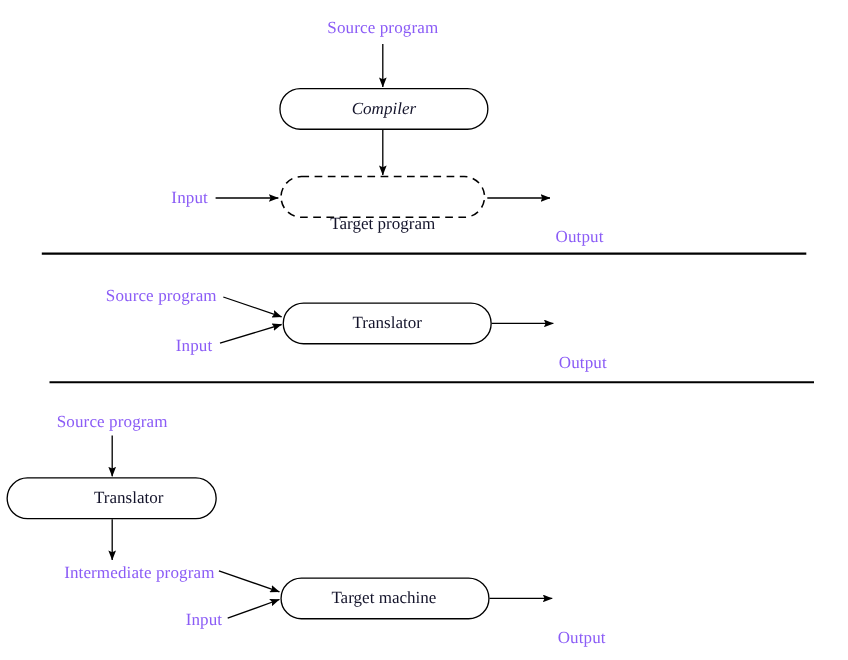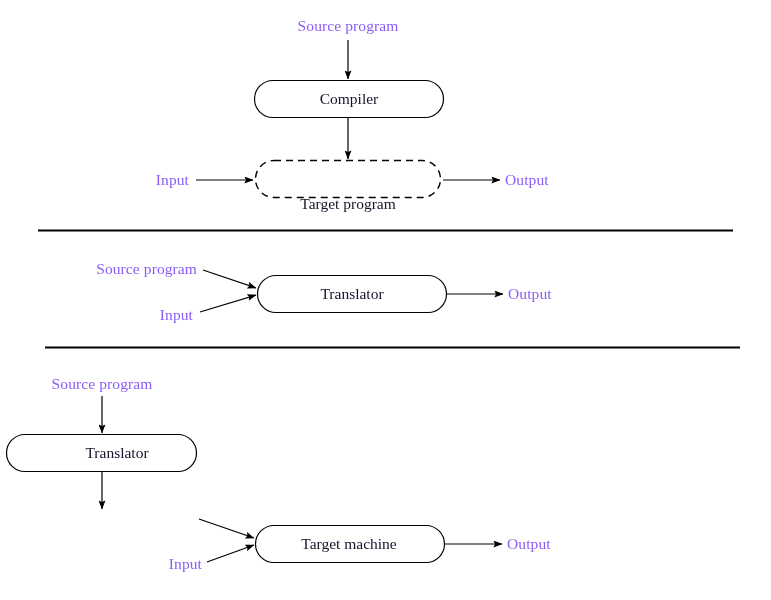--- a/index.html
+++ b/index.html
@@ -35,20 +35,21 @@
     line-height: 1;
     white-space: nowrap;
     color: #8b5cf6;
     letter-spacing: 0.1px;
   }
   .lbl.center {
     transform: translate(-50%, -50%);
   }
   .lbl.left {
     transform: translate(0, -50%);
+    margin-top: 36px;
   }
   .lbl.right {
     transform: translate(-100%, -50%);
   }
   .node-label {
     position: absolute;
     font-size: 15.5px;
     line-height: 1;
     white-space: nowrap;
     color: #14142b;
@@ -102,40 +103,41 @@
 
     <line x1="207" y1="562" x2="254" y2="545" stroke="#000000" stroke-width="1.2" marker-end="url(#arrowhead)"></line>
 
     <rect x="255.5" y="525.5" width="189" height="37" rx="18.5" ry="18.5" fill="#ffffff" stroke="#000000" stroke-width="1.2"></rect>
 
     <line x1="445" y1="544" x2="502" y2="544" stroke="#000000" stroke-width="1.2" marker-end="url(#arrowhead)"></line>
   </svg>
 
   <div class="lbl center" style="left:348px; top:26px;">Source program</div>
 
-  <div class="node-label" style="left:349px; top:99px;">Compiler</div>
+  <div class="node-label" style="left:349px; top:99px;font-style:italic;">Compiler</div>
 
   <div class="node-label" style="left:348px; top:180px;margin-top:24px;">Target program</div>
 
   <div class="lbl right" style="left:189px; top:180px;">Input</div>
 
   <div class="lbl left" style="left:505px; top:180px;">Output</div>
 
   <div class="lbl right" style="left:197px; top:269px;">Source program</div>
 
   <div class="lbl right" style="left:193px; top:315px;">Input</div>
 
   <div class="node-label" style="left:352px; top:294px;">Translator</div>
 
   <div class="lbl left" style="left:508px; top:294px;">Output</div>
 
   <div class="lbl center" style="left:102px; top:384px;">Source program</div>
 
   <div class="node-label" style="left:101px; top:453px;margin-left:16px;">Translator</div>
 
+  <div class="lbl right" style="left:195px; top:521px;">Intermediate program</div>
 
   <div class="lbl right" style="left:202px; top:564px;">Input</div>
 
   <div class="node-label" style="left:349px; top:544px;">Target machine</div>
 
   <div class="lbl left" style="left:507px; top:544px;">Output</div>
 
 </div>
 
 </body></html>

